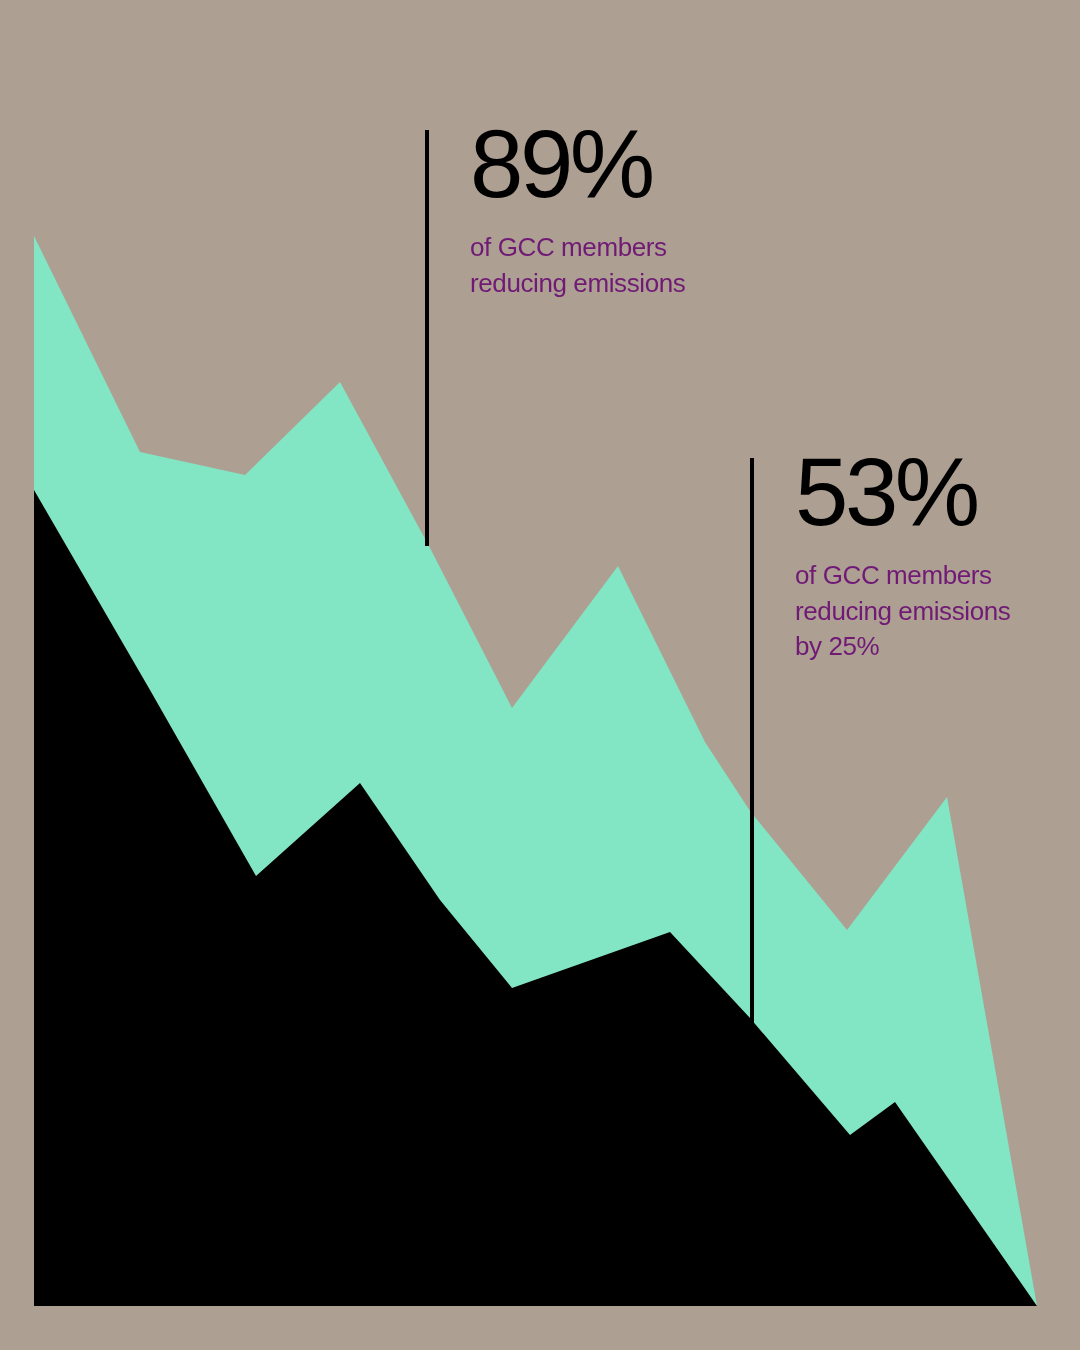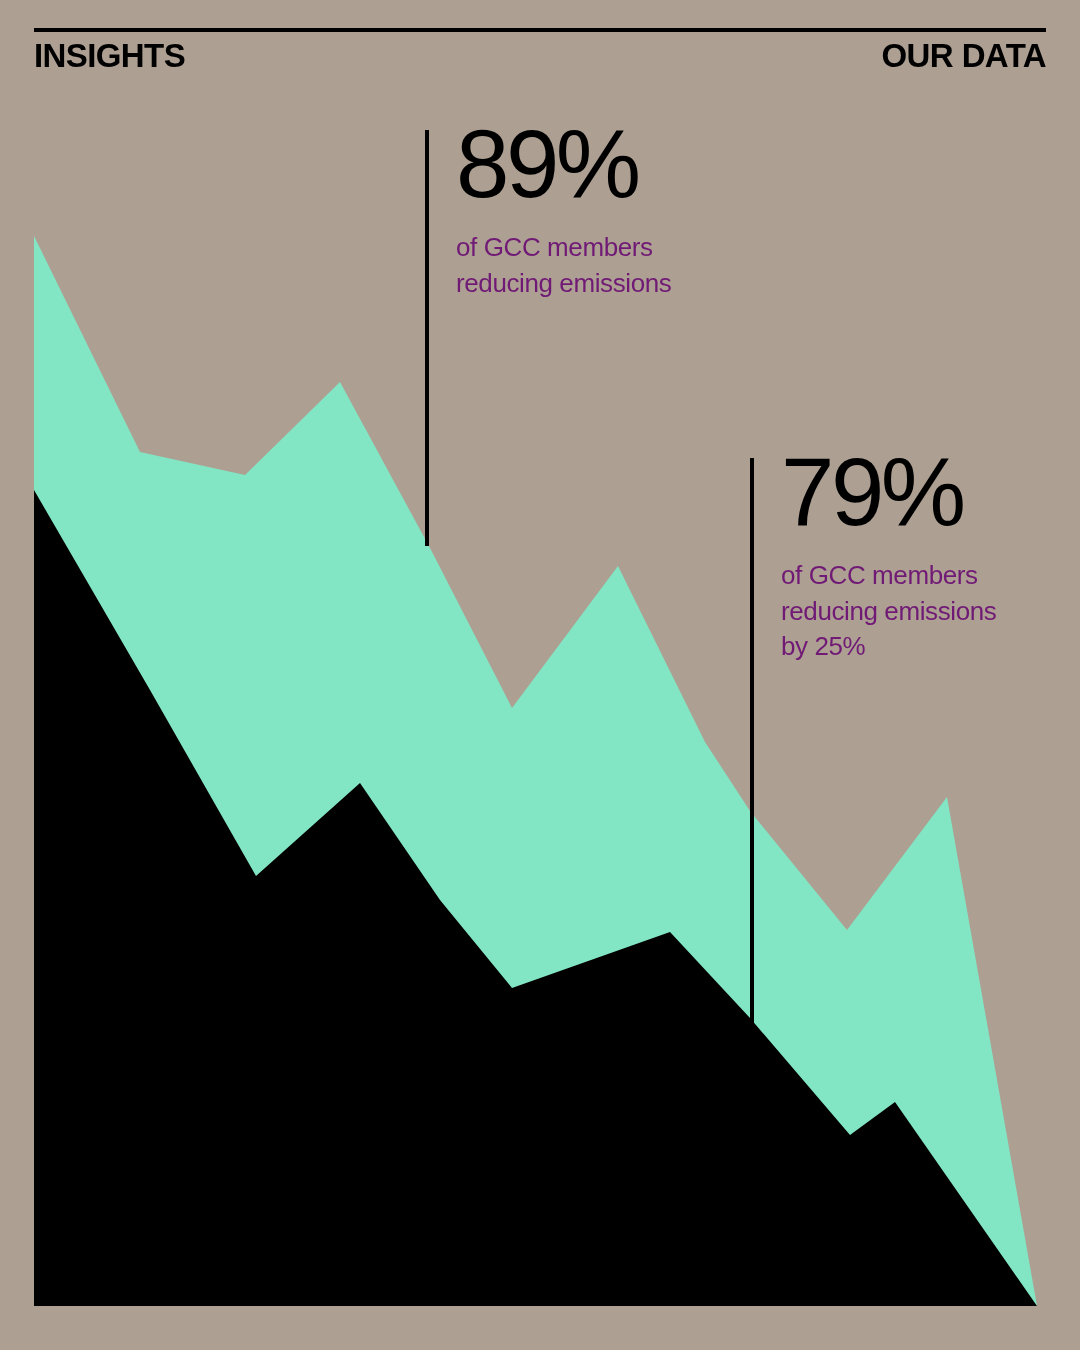--- a/index.html
+++ b/index.html
@@ -72,21 +72,21 @@
     z-index: 6;
     display: flex;
     align-items: stretch;
   }
   .stat-rule {
     width: 4px;
     background: #000;
     flex: none;
   }
   .stat-body {
-    padding-left: 27px;
+    padding-left: 41px;
     display: flex;
     flex-direction: column;
   }
   .stat-value {
     font-size: 96px;
     font-weight: normal;
     color: #000;
     line-height: 0.88;
     letter-spacing: -3.5px;
     margin-top: -8px;
@@ -117,40 +117,33 @@
 
 <div id="poster" style="background: rgb(173, 160, 147);">
 
   <div id="chart-area">
     <svg viewBox="0 0 1080 1350" preserveAspectRatio="none">
       <polygon fill="#82e5c4" points="34,236 140,452 245,475 340,382 430,548 512,708 618,566 705,742 750,811 847,930 947,797 1037,1306 34,1306"></polygon>
       <polygon fill="#000000" points="34,490 150,690 256,876 360,783 440,900 512,988 670,932 750,1018 850,1135 895,1102 1037,1306 34,1306"></polygon>
     </svg>
   </div>
 
-  <div id="header">
-    <div id="header-rule"></div>
-    <div id="header-labels">
-      <div class="header-label">INSIGHTS</div>
-      <div class="header-label">OUR DATA</div>
-    </div>
-  </div>
 
   <div class="stat-callout" id="stat-callout-1">
     <div class="stat-rule"></div>
     <div class="stat-body">
       <div class="stat-value">89%</div>
       <div class="stat-desc">of GCC members
 reducing emissions</div>
     </div>
   </div>
 
   <div class="stat-callout" id="stat-callout-2">
     <div class="stat-rule"></div>
     <div class="stat-body">
-      <div class="stat-value">79%</div>
+      <div class="stat-value">53%</div>
       <div class="stat-desc">of GCC members
 reducing emissions
 by 25%</div>
     </div>
   </div>
 
 </div>
 
 </body></html>

